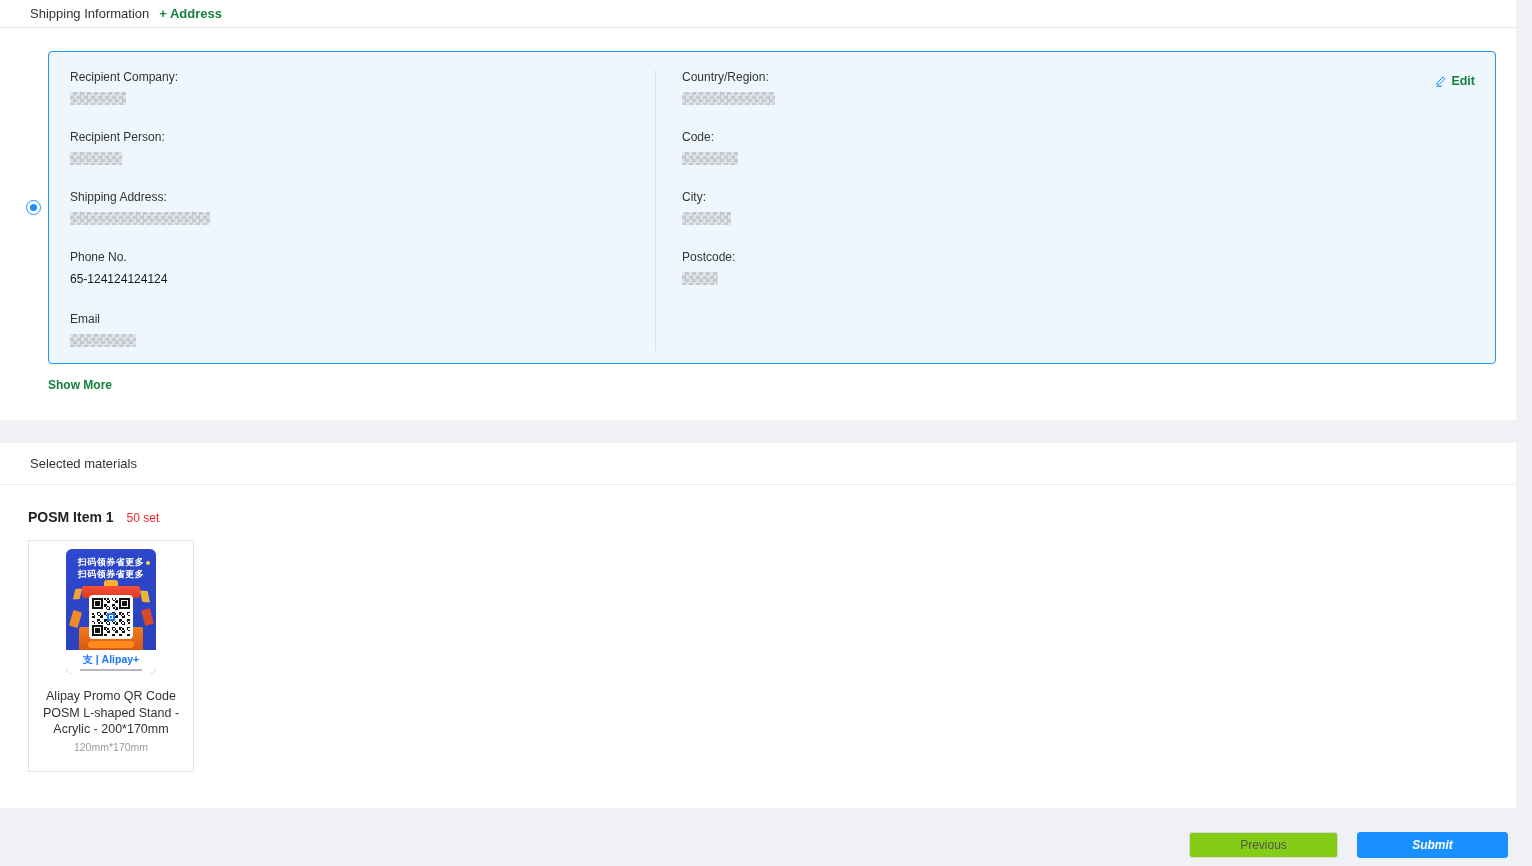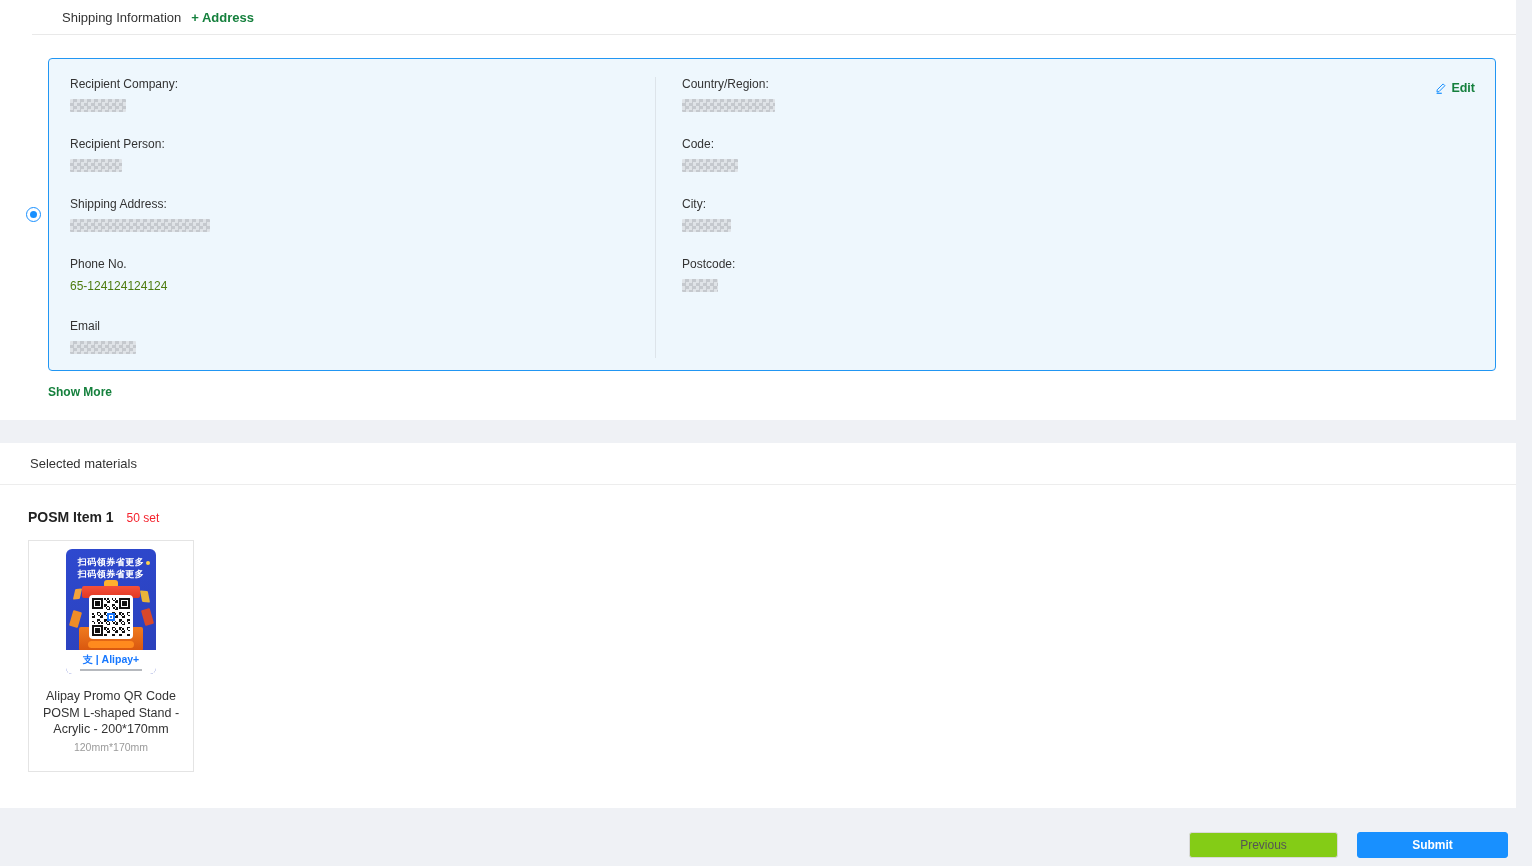--- a/index.html
+++ b/index.html
@@ -7,23 +7,23 @@
   body {
     font-family: "Liberation Sans", sans-serif;
     background: #eff1f5;
     color: #333;
   }
   .panel { background: #fff; width: 1516px; }
 
   
   .panel-shipping { height: 420px; }
   .panel-header {
-    height: 35px; display: flex; align-items: center;
+    height: 28px; display: flex; align-items: center;
     padding-left: 30px; border-bottom: 1px solid #e9e9e9;
-    font-size: 13px; font-weight: 500; color: #333; margin-left: 32px;
+    font-size: 13px; font-weight: 500; color: #333;
   }
   .link { color: #15803d; font-size: 13px; text-decoration: none; cursor: pointer; font-weight: bold; }
   .add-address { margin-left: 10px; }
 
   .address-row { display: flex; align-items: center; margin-top: 23px; }
   .radio {
     width: 15px; height: 15px; border-radius: 50%;
     border: 1.5px solid #1890ff; background: #fff;
     margin-left: 26px; flex: 0 0 auto;
     display: flex; align-items: center; justify-content: center; cursor: pointer;
@@ -38,21 +38,21 @@
   .edit-link {
     position: absolute; top: 22px; right: 20px;
     display: flex; align-items: center; gap: 4px; font-size: 12.5px;
   }
   .col-left { width: 606px; padding-left: 21px; }
   .v-divider { width: 1px; background: #dde4ea; margin: 0 0 12px 0; }
   .col-right { flex: 1; padding-left: 26px; }
 
   .field { margin-bottom: 25px; }
   .field-label { font-size: 12px; color: #333; line-height: 15px; margin-bottom: 7px; }
-  .field-value { font-size: 12px; color: #4d7c0f; line-height: 15px; }
+  .field-value { font-size: 12px; color: #0f172a; line-height: 15px; }
   .redacted {
     height: 13px; border-radius: 1px;
     background: repeating-conic-gradient(#c3c7cc 0% 25%, #dfe2e6 0% 50%);
     background-size: 7px 7px;
     filter: blur(0.7px); opacity: .95;
   }
   .show-more { display: inline-block; margin: 14px 0 0 48px; font-size: 12px; }
 
   
   .panel-materials { margin-top: 23px; height: 365px; }
@@ -103,21 +103,21 @@
   }
   .product-size { margin-top: 3px; text-align: center; font-size: 10.5px; color: #9b9b9b; }
 
   
   .footer-bar { height: 58px; display: flex; justify-content: flex-end; align-items: flex-start; padding: 24px 24px 0 0; }
   .btn {
     height: 26px; border-radius: 3px; font-size: 12px; cursor: pointer;
     font-family: "Liberation Sans", sans-serif;
   }
   .btn-previous { width: 149px; background: #84cc16; border: 1px solid #d9d9d9; color: #555; margin-right: 19px; }
-  .btn-submit  { width: 151px; background: #1890ff; border: 1px solid #1890ff; color: #fff; font-weight: 600; }
+  .btn-submit  { width: 151px; background: #1890ff; border: 1px solid #1890ff; color: #fff; font-weight: 600; font-style: italic; }
 
   .edit-icon-svg { display: block; }
 </style>
 </head>
 <body>
 
 <section class="panel panel-shipping">
   <div class="panel-header">
     <span>Shipping Information</span>
     <a class="link add-address">+ Address</a>

